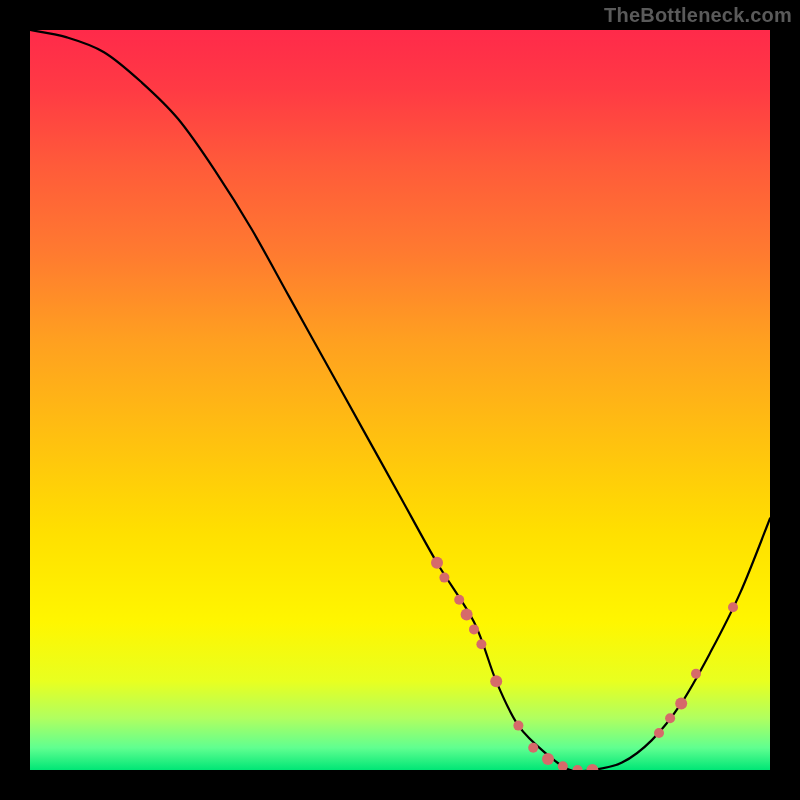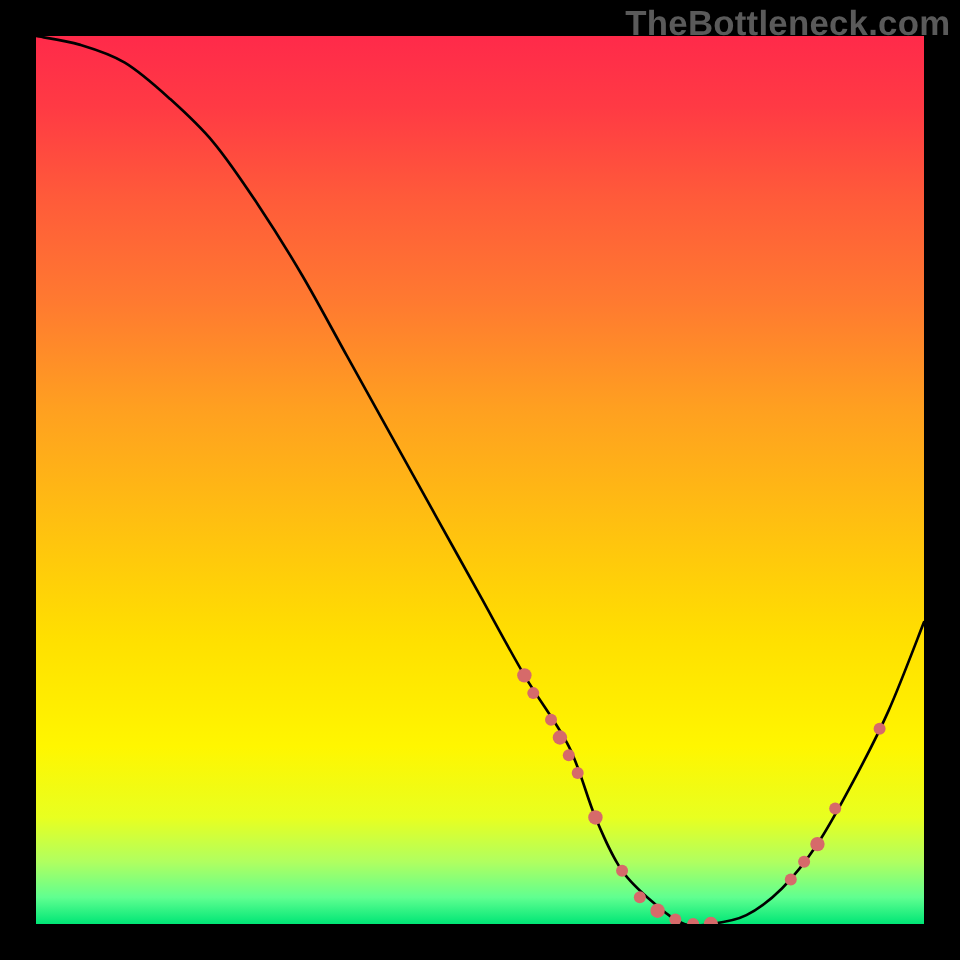--- a/index.html
+++ b/index.html
@@ -48,21 +48,21 @@
     left: 0;
     top: 0;
     width: 740px;
     height: 740px;
   }
   .watermark {
     position: absolute;
     top: 4px;
     right: 8px;
     font-family: Arial, Helvetica, sans-serif;
-    font-size: 29px;
+    font-size: 20px;
     font-weight: bold;
     color: #5a5a5a;
     letter-spacing: 0.2px;
   }
 </style>
 </head>
 <body>
 
 <div class="chart-container">
   <div class="watermark">TheBottleneck.com</div>

